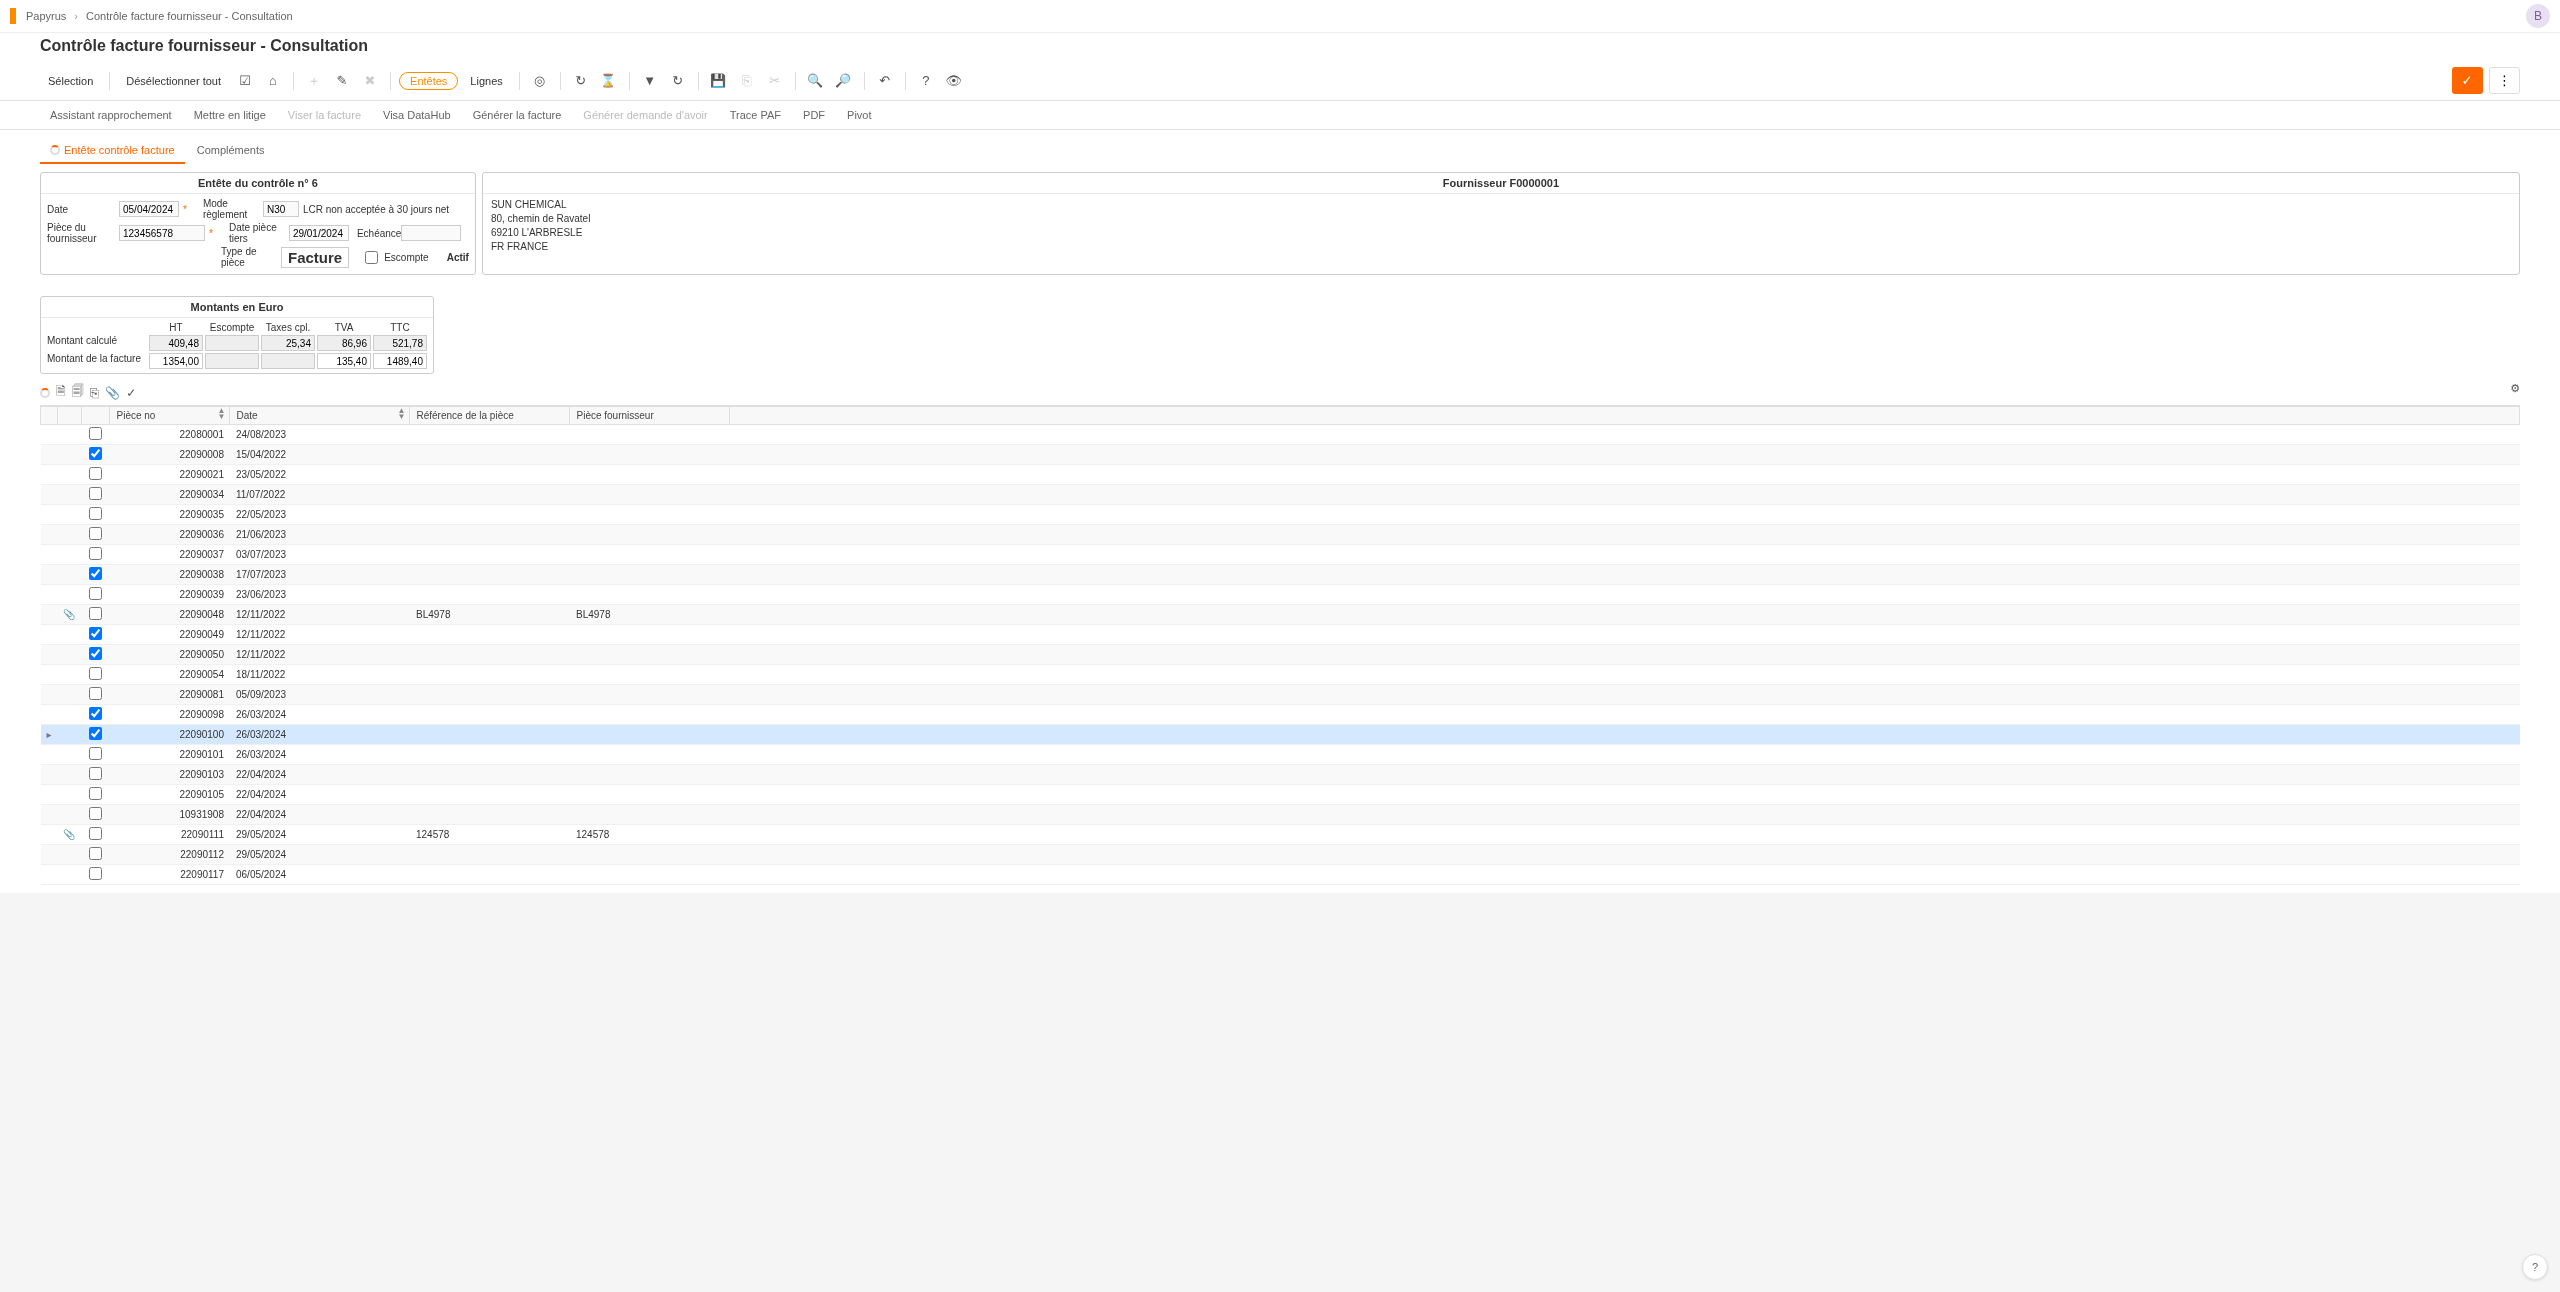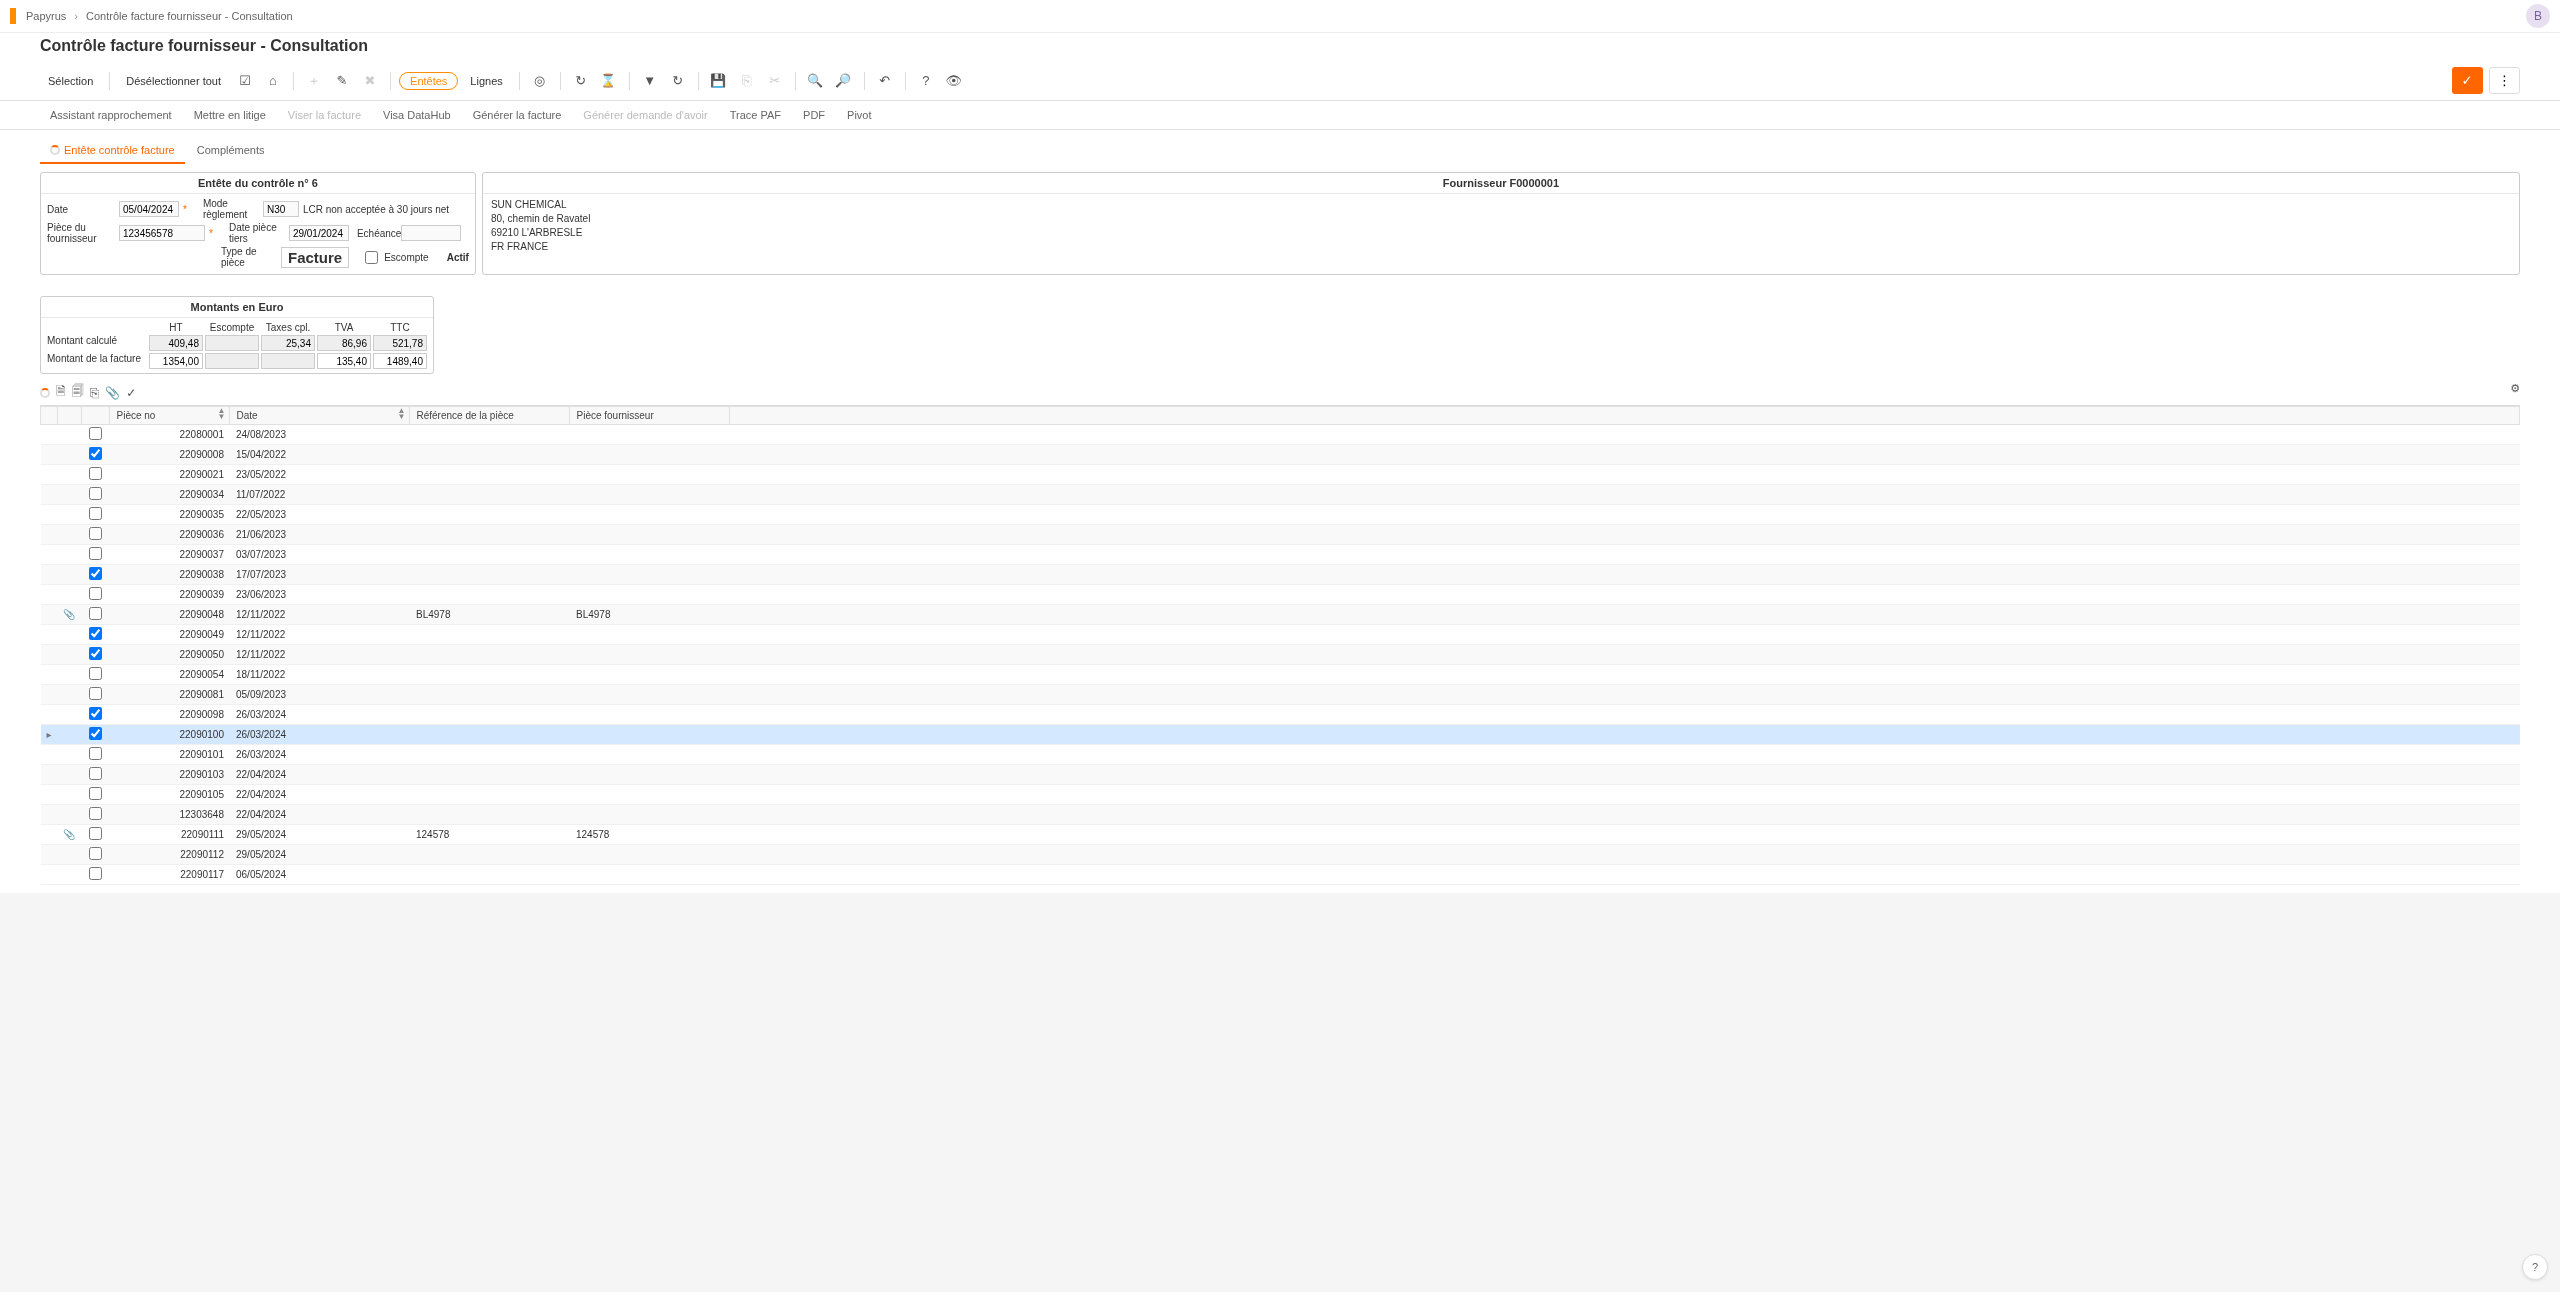--- a/index.html
+++ b/index.html
@@ -449,21 +449,21 @@
             <td class="num">22090105</td>
             <td>22/04/2024</td>
             <td></td>
             <td></td>
             <td></td>
           </tr>
           <tr>
             <td class="row-ind"></td>
             <td class="att"></td>
             <td class="chk"><input type="checkbox" style=""></td>
-            <td class="num">12303648</td>
+            <td class="num">10931908</td>
             <td>22/04/2024</td>
             <td></td>
             <td></td>
             <td></td>
           </tr>
           <tr>
             <td class="row-ind"></td>
             <td class="att">📎</td>
             <td class="chk"><input type="checkbox" style=""></td>
             <td class="num">22090111</td>

